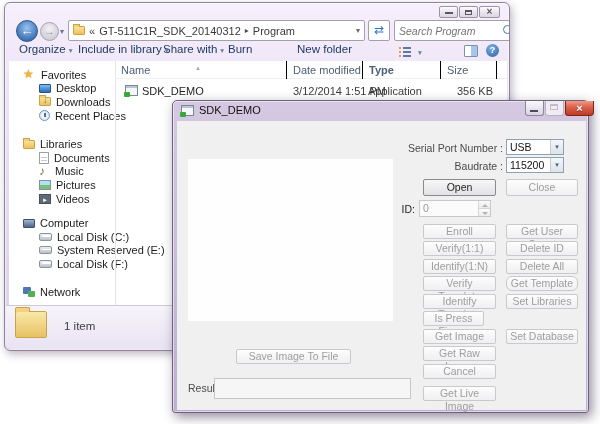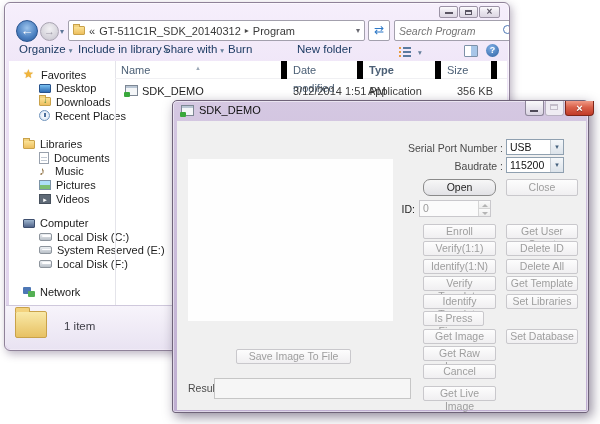--- a/index.html
+++ b/index.html
@@ -81,21 +81,21 @@
   .ic-disk { width:13px; height:8px; background:linear-gradient(#eef1f4,#b9c0c8); border:1px solid #8d949c; border-radius:2px; }
   .ic-disk::after { content:""; position:absolute; left:2px; top:1.5px; width:9px; height:1.5px; background:#fdfdfe; border-radius:1px; }
   .ic-net { width:12px; height:10px; }
   .ic-net::before { content:""; position:absolute; left:0; top:0; width:8px; height:7px; background:#4d77b5; border-radius:1px; }
   .ic-net::after { content:""; position:absolute; right:0; bottom:0; width:7px; height:6px; background:#54b054; border-radius:1px; }
   .ic-app { width:13px; height:11px; background:#f4f6f8; border:1px solid #7d8794; }
   .ic-app::before { content:""; position:absolute; left:0; top:0; width:11px; height:2px; background:#b9c6d4; }
   .ic-app::after { content:""; position:absolute; left:-2px; bottom:-2px; width:6px; height:5px; background:#39a83b; border-radius:1px; }
 
   .hdr-row { position:absolute; left:106px; top:0; width:392px; height:18px; border-bottom:1px solid #f0f0f3; }
-  .hdr-cell { position:absolute; top:0; height:18px; font-size:11px; color:#4c6076; line-height:18px; border-right:6px solid #000000; padding-left:6px; }
+  .hdr-cell { position:absolute; top:0; height:18px; font-size:11px; color:#4c6076; line-height:18px; border-right:1px solid #000000; padding-left:6px; }
   .sort-glyph { position:absolute; top:-2px; font-size:6px; color:#9aa7b5; }
 
   .file-row { position:absolute; left:106px; top:22px; width:392px; height:16px; }
   .frow-cell { position:absolute; top:0; font-size:11px; color:#1f1f1f; line-height:16px; white-space:nowrap; }
 
   .statusbar { position:absolute; left:1px; bottom:1px; width:503px; height:44px;
     background:linear-gradient(#f7f4fb,#e9e3f2); border-top:1px solid #cfc8dc; border-radius:0 0 5px 5px; }
   .bigfolder { position:absolute; left:9px; top:5px; width:32px; height:27px;
     background:linear-gradient(#f9e9a8,#e7c163); border:1px solid #c9a24a; border-radius:2px; }
   .bigfolder::before { content:""; position:absolute; left:-1px; top:-5px; width:13px; height:4px; background:#f3d27d; border:1px solid #c9a24a; border-bottom:none; border-radius:2px 2px 0 0; }
@@ -307,21 +307,21 @@
       <span class="val">USB</span>
       <span class="dd">▾</span>
     </div>
 
     <div class="dlg-label r" style="left:180px; top:59px; width:150px;">Baudrate :</div>
     <div class="combo" style="left:333px; top:56px;">
       <span class="val">115200</span>
       <span class="dd">▾</span>
     </div>
 
-    <div class="wbtn on" style="left:250px; top:78px; width:73px;border-radius:7px;">Open</div>
+    <div class="wbtn on" style="left:250px; top:78px; width:73px;">Open</div>
     <div class="wbtn dis17" style="left:333px; top:78px; width:72px;">Close</div>
 
     <div class="dlg-label r" style="left:222px; top:102px; width:20px; color:#1d1d1d;">ID:</div>
     <div class="spin">
       <span class="sval">0</span>
       <span class="arrows">
           <div class="tri-up"></div>
           <div class="tri-dn"></div>
         </span>
     </div>
@@ -333,21 +333,21 @@
     <div class="wbtn" style="left:250px; top:193px; width:73px;">Identify Template</div>
     <div class="wbtn" style="left:250px; top:210px; width:61px;">Is Press Finger</div>
     <div class="wbtn" style="left:250px; top:228px; width:73px;">Get Image</div>
     <div class="wbtn" style="left:250px; top:245px; width:73px;">Get Raw Image</div>
     <div class="wbtn" style="left:250px; top:263px; width:73px;">Cancel</div>
     <div class="wbtn" style="left:250px; top:285px; width:73px;">Get Live Image</div>
 
     <div class="wbtn" style="left:333px; top:123px; width:72px;">Get User Count</div>
     <div class="wbtn" style="left:333px; top:140px; width:72px;">Delete ID</div>
     <div class="wbtn" style="left:333px; top:158px; width:72px;">Delete All</div>
-    <div class="wbtn" style="left:333px; top:175px; width:72px;">Get Template</div>
+    <div class="wbtn" style="left:333px; top:175px; width:72px;border-radius:6px;">Get Template</div>
     <div class="wbtn" style="left:333px; top:193px; width:72px;">Set Libraries</div>
     <div class="wbtn" style="left:333px; top:228px; width:72px;">Set Database</div>
 
     <div class="wbtn" style="left:63px; top:248px; width:115px;">Save Image To File</div>
 
     <div class="dlg-label" style="left:15px; top:281px;">Result :</div>
     <div class="resultbox"></div>
   </div>
 
 </div>

